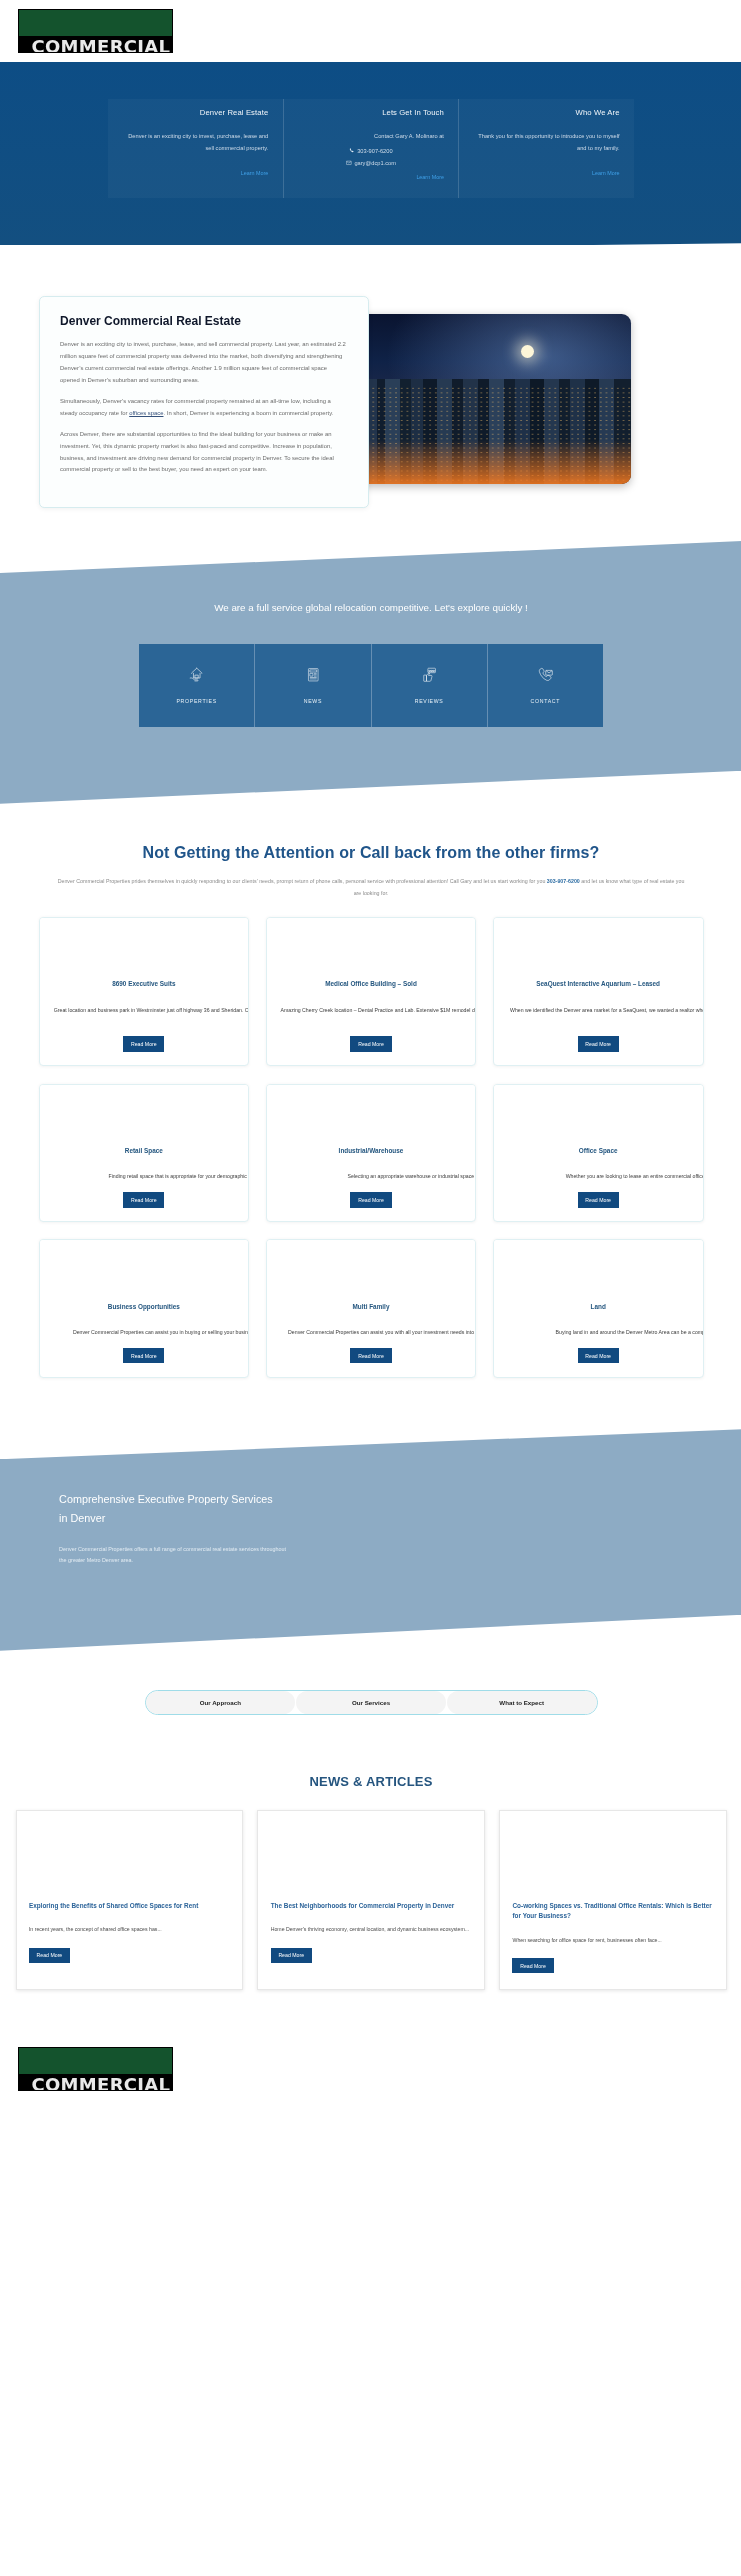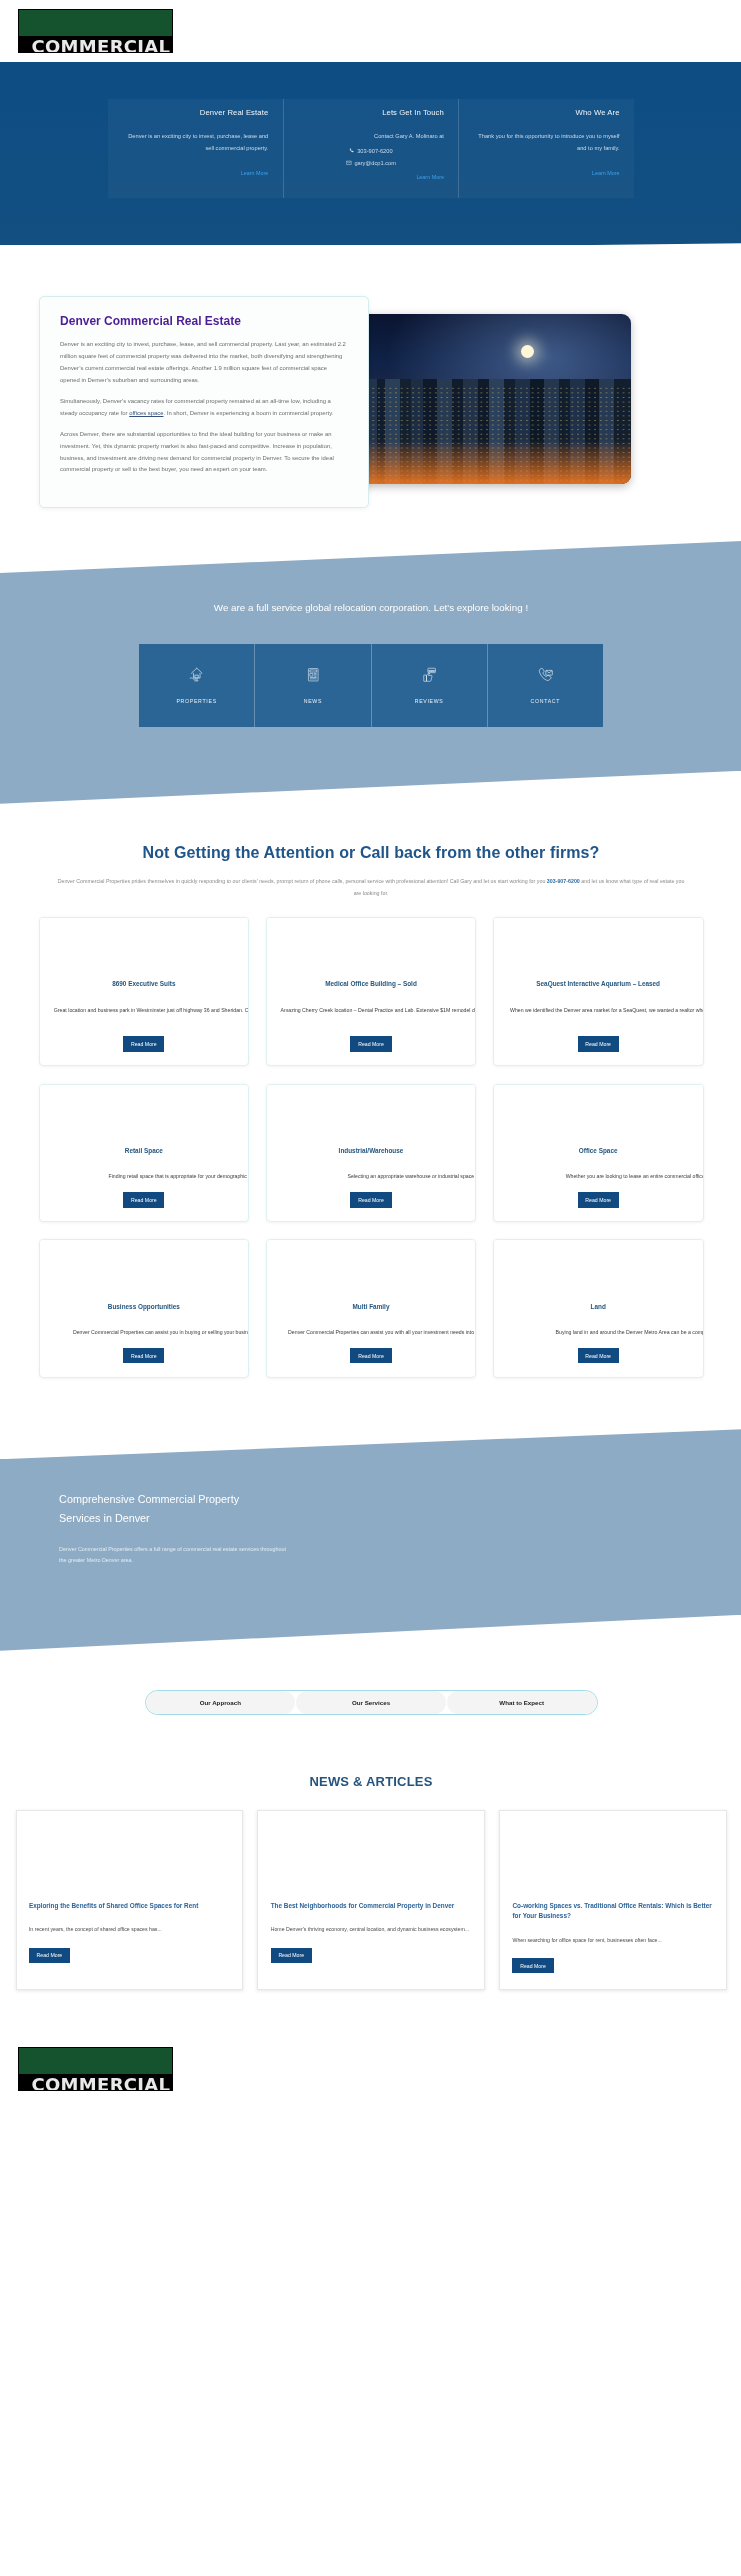--- a/index.html
+++ b/index.html
@@ -161,21 +161,21 @@
     width: 330px;
     background: #fcfefe;
     border: 0.5px solid #d6ecef;
     border-radius: 5.2px;
     box-shadow: 0 1px 5.2px rgba(0,0,0,.06);
     padding: 17.5px 20.6px 21.6px 20.6px;
     position: relative;
     z-index: 2;
   }
   .about-card h2 {
-    color: #4c1d95;
+    color: #0f172a;
     font-size: 12px;
     font-weight: 700;
     margin-bottom: 11.3px;
   }
   .about-card p {
     font-size: 5.9px;
     line-height: 2.0;
     color: #6b6b6b;
     margin-bottom: 9.3px;
   }
@@ -507,21 +507,21 @@
       <div class="city"></div>
       <div class="lights"></div>
       <div class="glow"></div>
     </div>
   </div>
 </section>
 
 <div class="relo-wrap">
   <div class="relo-top-slant"></div>
   <div class="relo">
-    <h2>We are a full service global relocation corporation. Let's explore looking !</h2>
+    <h2>We are a full service global relocation competitive. Let's explore quickly !</h2>
     <div class="relo-tiles">
 
       <div class="relo-tile">
         <div class="ticon">
           <svg width="17.5" height="17.5" viewBox="0 0 48 48" fill="none" stroke="#ffffff" stroke-width="1.6" stroke-linecap="round" stroke-linejoin="round">
             <path d="M24 6 10 19v1"></path>
               <path d="M38 20v-1L24 6"></path>
             <path d="M15 20v13h18V20"></path>
               <rect x="20" y="25" width="8" height="8"></rect>
             <path d="M6 33c3-1 6 0 8 2l4 3h8c2 0 2 3 0 3h-7"></path>
@@ -660,21 +660,21 @@
       </div>
     </div>
 
   </div>
 </section>
 
 <div class="comp-wrap">
   <div class="comp-top-slant"></div>
   <div class="comp">
     <div class="comp-inner">
-      <h2>Comprehensive Commercial Property Services in Denver</h2>
+      <h2>Comprehensive Executive Property Services in Denver</h2>
       <p>Denver Commercial Properties offers a full range of commercial real estate services throughout the greater Metro Denver area.</p>
     </div>
   </div>
   <div class="comp-bottom-slant"></div>
 </div>
 
 <section class="tabsec">
   <div class="tabbar">
     <div class="tab">Our Approach</div>
     <div class="tab">Our Services</div>

